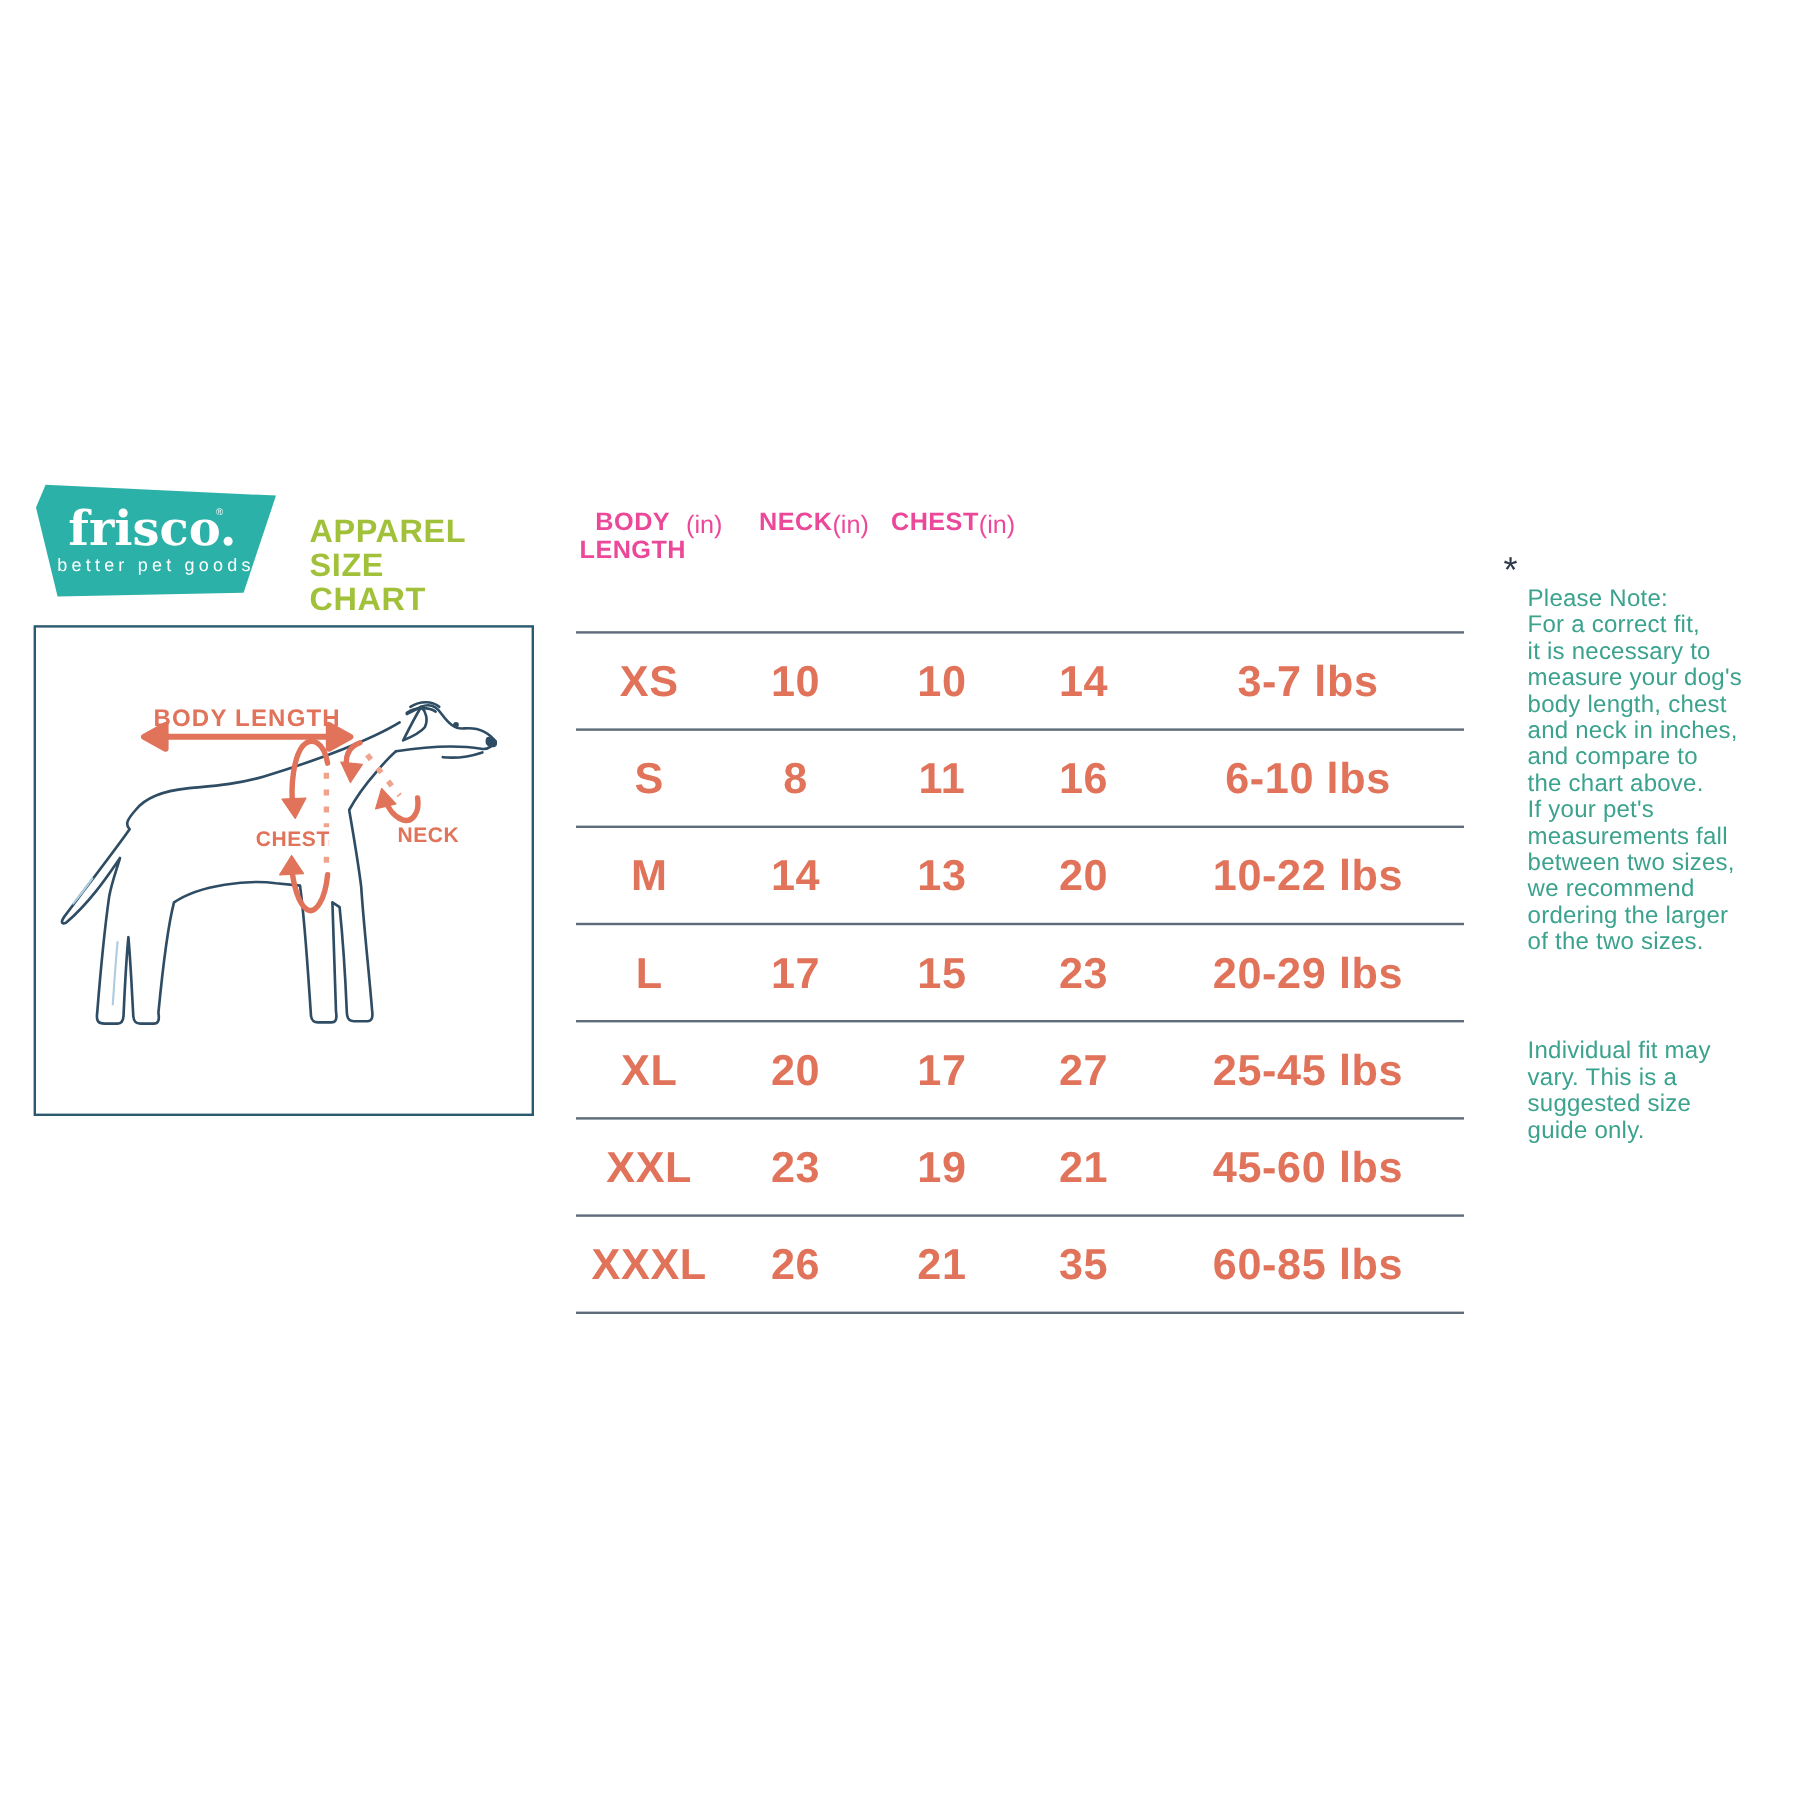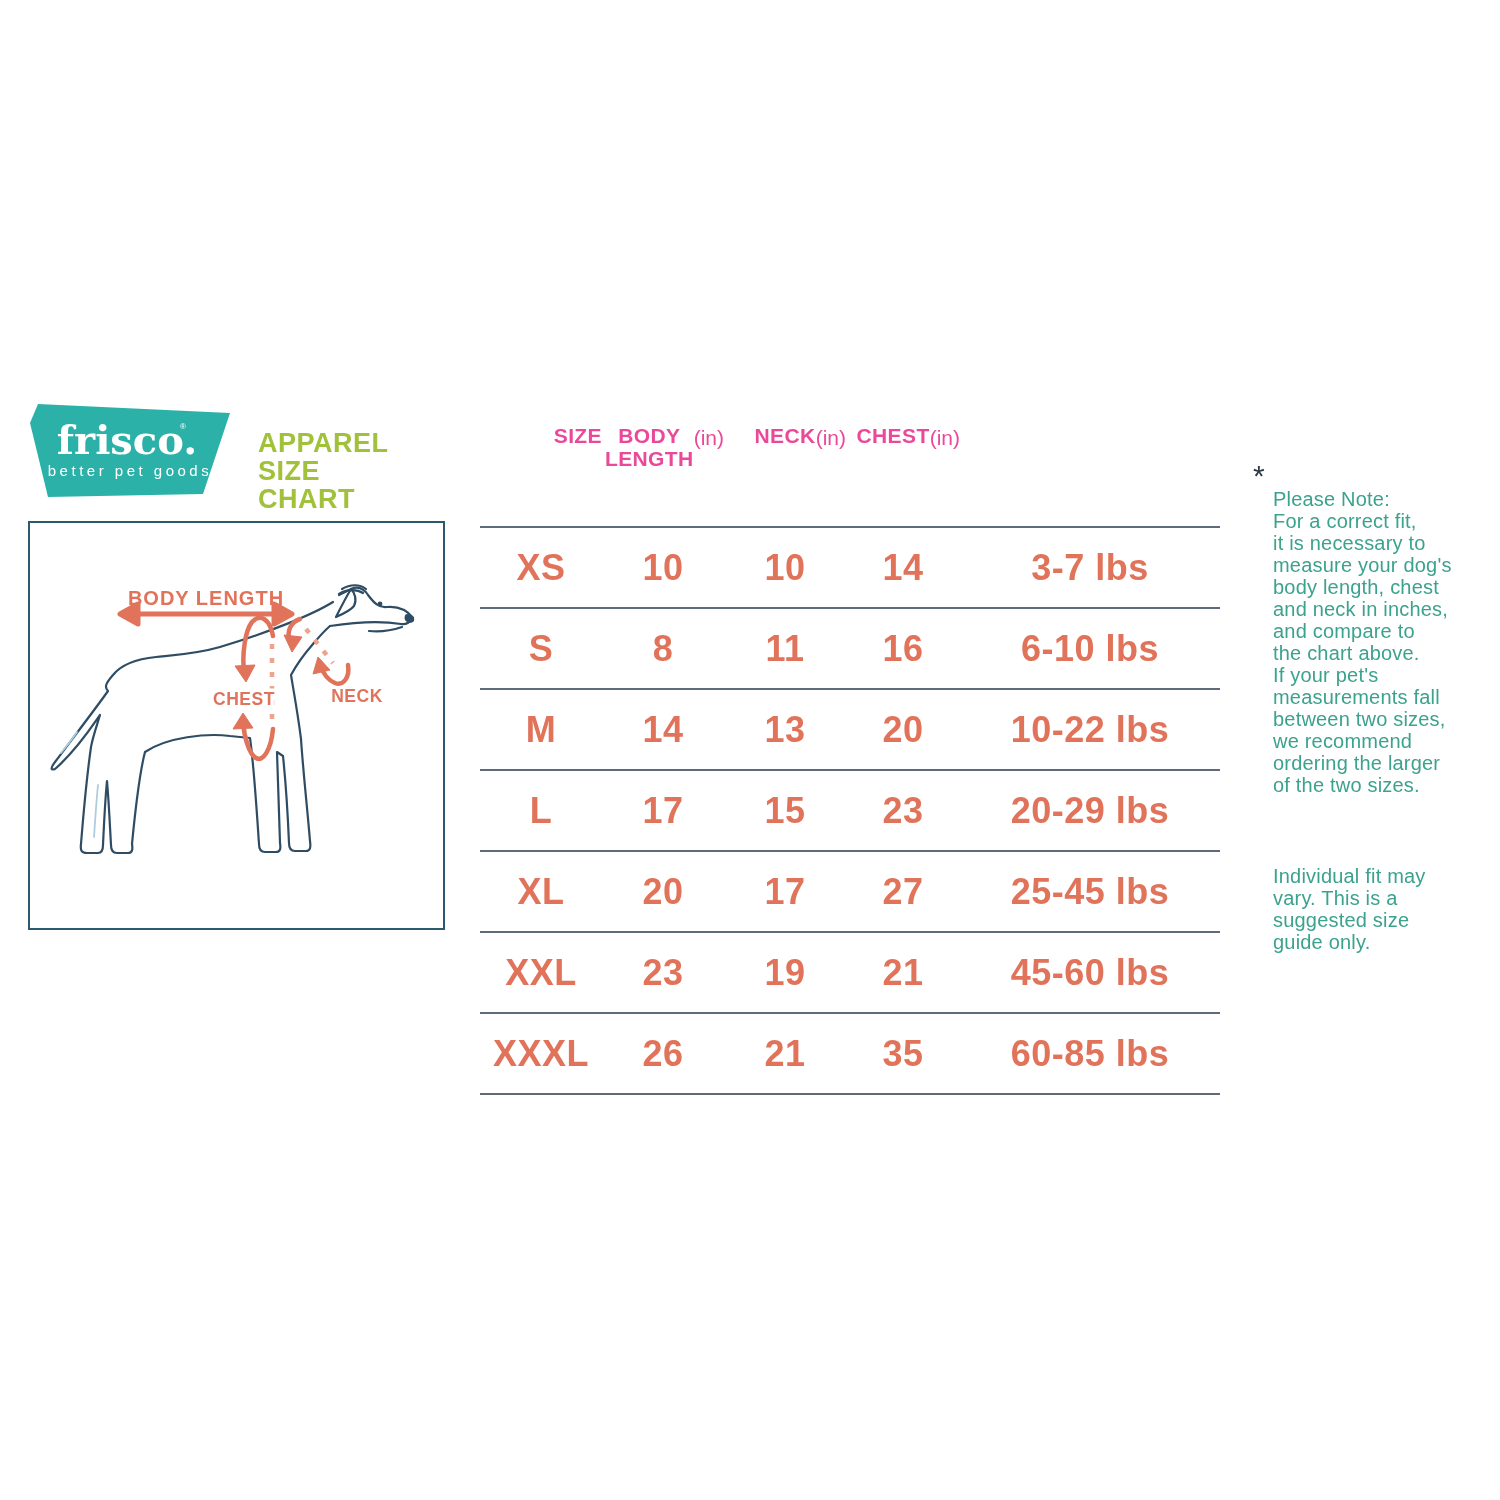--- a/index.html
+++ b/index.html
@@ -107,24 +107,20 @@
           <polygon fill="#E0735A" stroke="#E0735A" stroke-linejoin="round" points="288,134 283,151 300,147"></polygon>
           <text x="327" y="179" text-anchor="middle" fill="#E0735A" font-weight="bold" font-size="17.5" letter-spacing=".5">NECK</text>
         </g>
       </g>
     </svg>
   </div>
 
   <div class="size-table">
     <div class="thead">
       <div class="th">
-        <div class="hlabel">SIZE</div>
-        <div class="hunit"></div>
-      </div>
-      <div class="th">
         <div class="hlabel">BODY
 LENGTH</div>
         <div class="hunit">(in)</div>
       </div>
       <div class="th">
         <div class="hlabel">NECK</div>
         <div class="hunit">(in)</div>
       </div>
       <div class="th">
         <div class="hlabel">CHEST</div>

